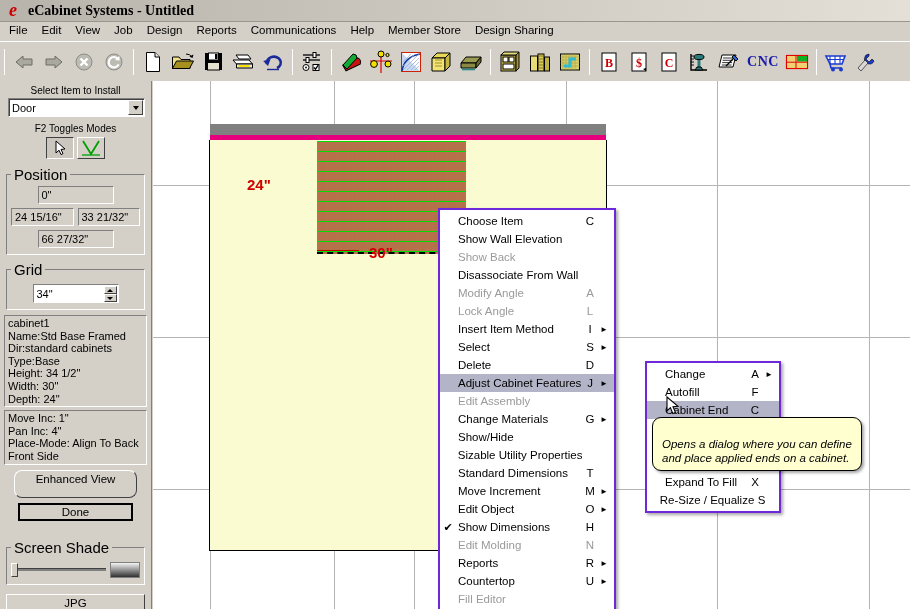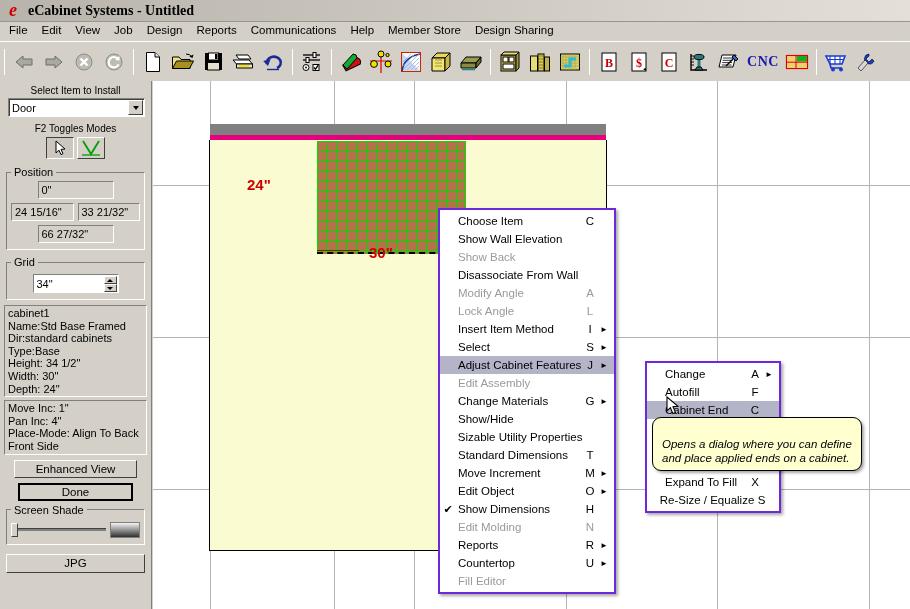--- a/index.html
+++ b/index.html
@@ -88,21 +88,21 @@
   .mode-btn.pressed {
     border:1px solid #404040; border-right-color:#fff; border-bottom-color:#fff;
     background:#cbc7bf;
   }
 
   fieldset.grp {
     margin:6px 6px 0 6px; padding:3px 4px 6px 4px;
     border:1px solid #fff; border-top-color:#808080; border-left-color:#808080;
     position:relative;
   }
-  fieldset.grp > legend { font-size:11px; padding:0 3px; }
+  fieldset.grp > legend { font-size:15px; padding:0 3px; }
 
   .field {
     background:#d4d0c8; border:1px solid #808080;
     border-right-color:#fff; border-bottom-color:#fff;
     height:18px; line-height:17px; padding-left:3px; font-size:11px;
   }
   .pos-row { display:flex; gap:4px; margin-top:4px; }
   .pos-row .field { flex:1; }
   .pos-center { margin:0 auto; width:76px; }
 
@@ -514,24 +514,24 @@
       <div>Depth: 24"</div>
     </div>
 
     <div class="infobox" style="margin-top:3px;">
       <div>Move Inc: 1"</div>
       <div>Pan Inc: 4"</div>
       <div>Place-Mode: Align To Back</div>
       <div>Front Side</div>
     </div>
 
-    <div class="btn3d" style="margin:5px 14px 0 14px; height:18px; line-height:16px;">Enhanced View</div>
+    <div class="btn3d" style="margin:5px 14px 0 14px; height:28px; line-height:16px;border-radius:8px;">Enhanced View</div>
     <div class="btn3d def" style="margin:5px 18px 0 18px; height:18px; line-height:14px;">Done</div>
 
-    <fieldset class="grp" style="margin-top:3px;">
+    <fieldset class="grp" style="margin-top:18px;">
       <legend>Screen Shade</legend>
       <div class="shade-row">
         <div class="slider-track">
           <div class="slider-thumb"></div>
         </div>
         <div class="shade-swatch"></div>
       </div>
     </fieldset>
 
     <div class="btn3d" style="margin:9px 6px 0 6px; height:19px; line-height:17px;">JPG</div>
@@ -633,20 +633,26 @@
       <span class="lbl">Insert Item Method</span>
       <span class="key">I</span>
       <span class="arw">►</span>
     </div>
     <div class="ctxitem">
       <span class="chk"></span>
       <span class="lbl">Select</span>
       <span class="key">S</span>
       <span class="arw">►</span>
     </div>
+    <div class="ctxitem">
+      <span class="chk"></span>
+      <span class="lbl">Delete</span>
+      <span class="key">D</span>
+      <span class="arw"></span>
+    </div>
     <div class="ctxitem hl">
       <span class="chk"></span>
       <span class="lbl">Adjust Cabinet Features</span>
       <span class="key">J</span>
       <span class="arw">►</span>
     </div>
     <div class="ctxitem disabled">
       <span class="chk"></span>
       <span class="lbl">Edit Assembly</span>
       <span class="key"></span>

